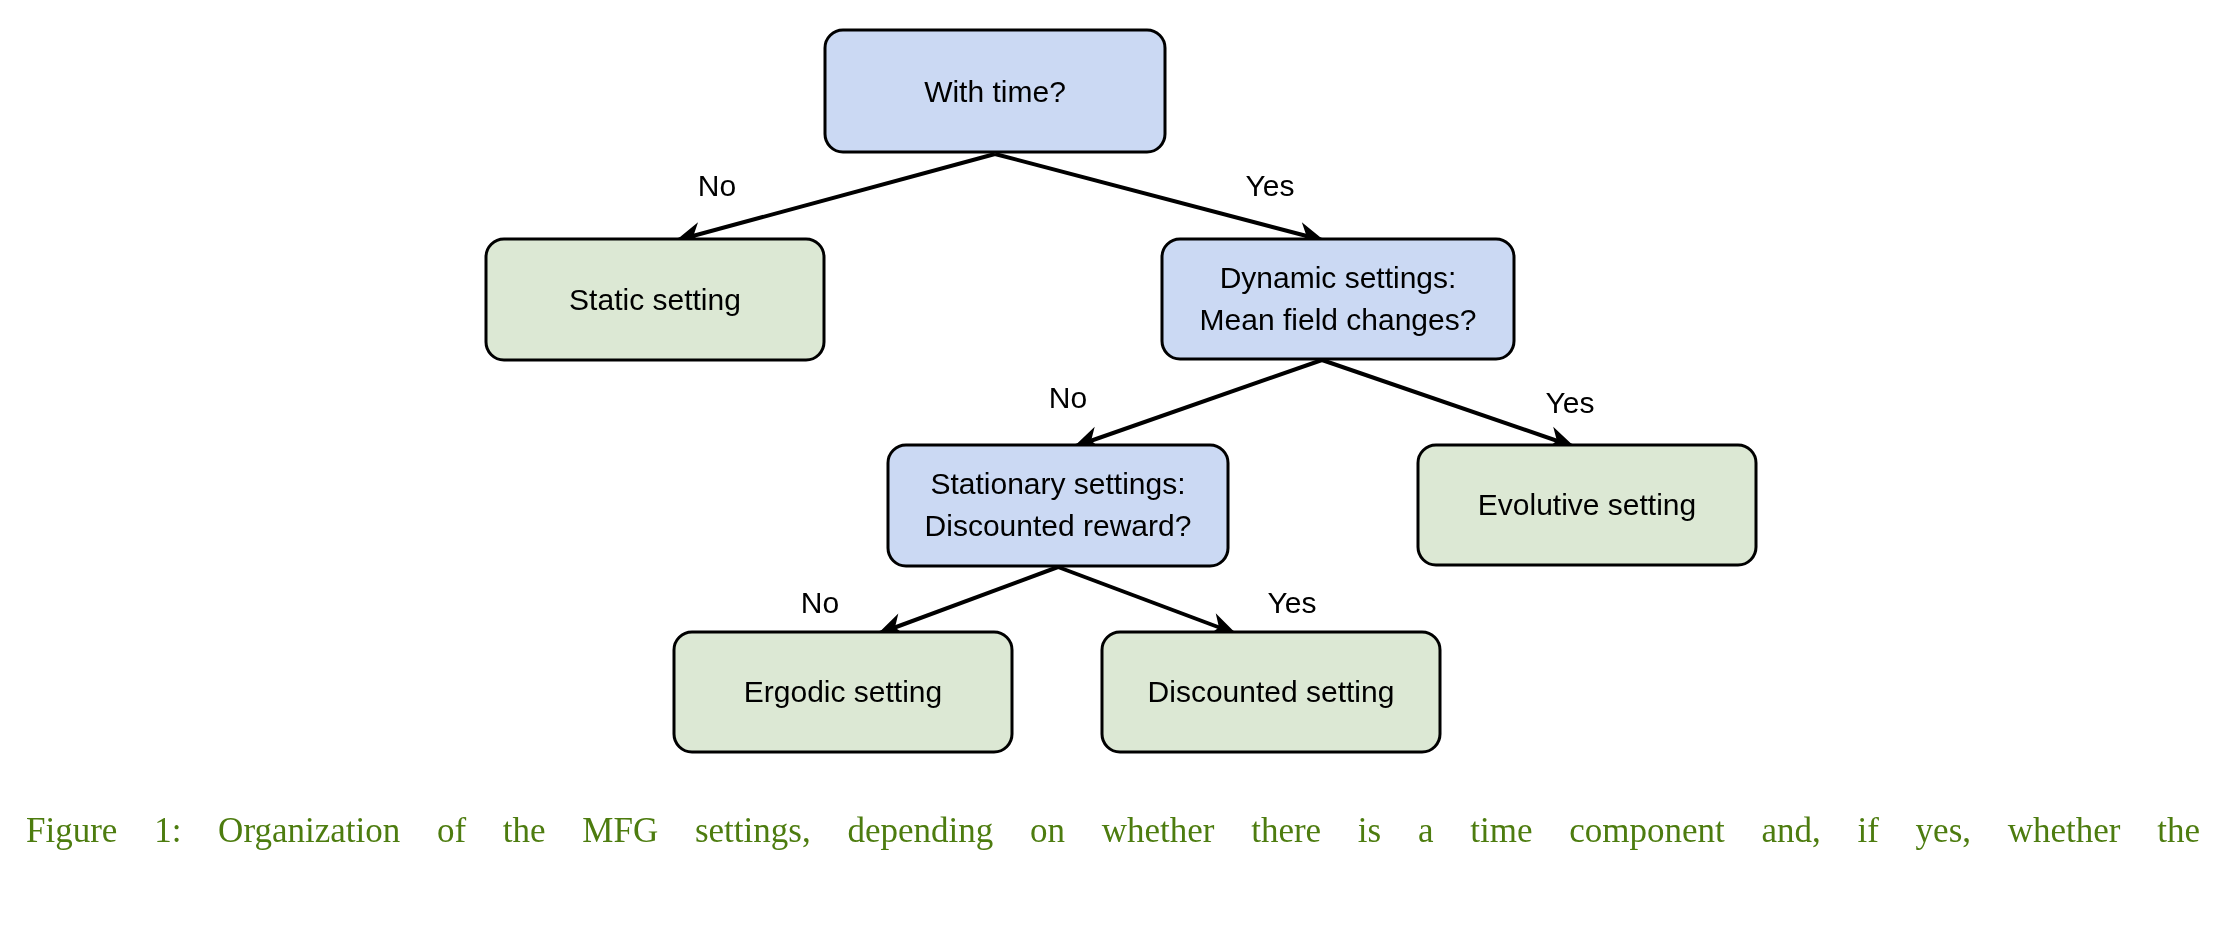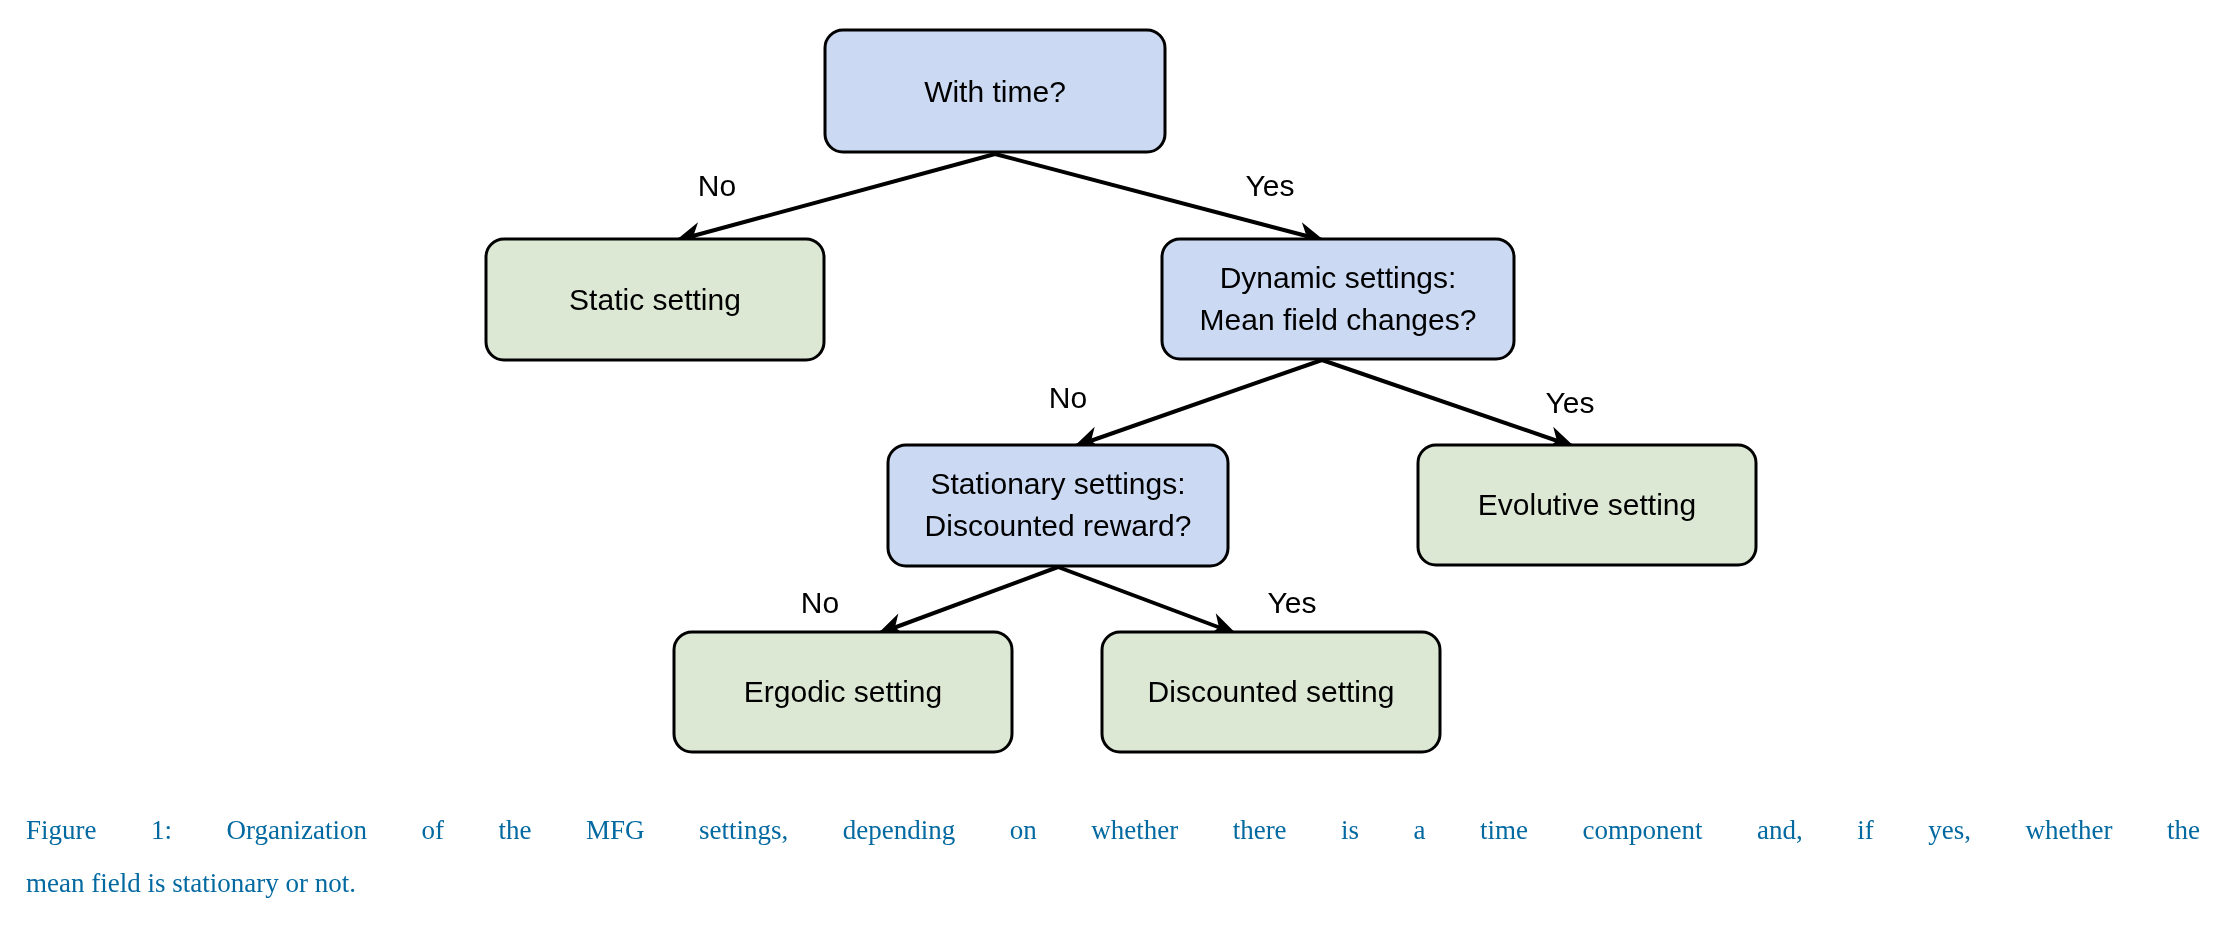--- a/index.html
+++ b/index.html
@@ -39,23 +39,23 @@
   .node-rect {
     stroke: #000000;
     stroke-width: 3;
   }
   #caption {
     position: absolute;
     left: 26px;
     top: 804px;
     width: 2174px;
     font-family: "Liberation Serif", serif;
-    font-size: 27px;
+    font-size: 35px;
     line-height: 53px;
-    color: #0369a1;
+    color: #4d7c0f;
   }
   #caption .cap-line-1 {
     text-align: justify;
     text-align-last: justify;
     white-space: nowrap;
   }
   #caption .cap-line-2 {
     text-align: left;
   }
 </style>
@@ -118,16 +118,15 @@
     </g>
 
     <g>
       <rect class="node-rect" x="1102" y="632" width="338" height="120" rx="18" fill="#dce8d4"></rect>
       <text class="node-label" x="1271" y="702">Discounted setting</text>
     </g>
   </svg>
 
   <div id="caption">
     <div class="cap-line-1">Figure 1: Organization of the MFG settings, depending on whether there is a time component and, if yes, whether the</div>
-    <div class="cap-line-2">mean field is stationary or not.</div>
   </div>
 
 </div>
 
 </body></html>

